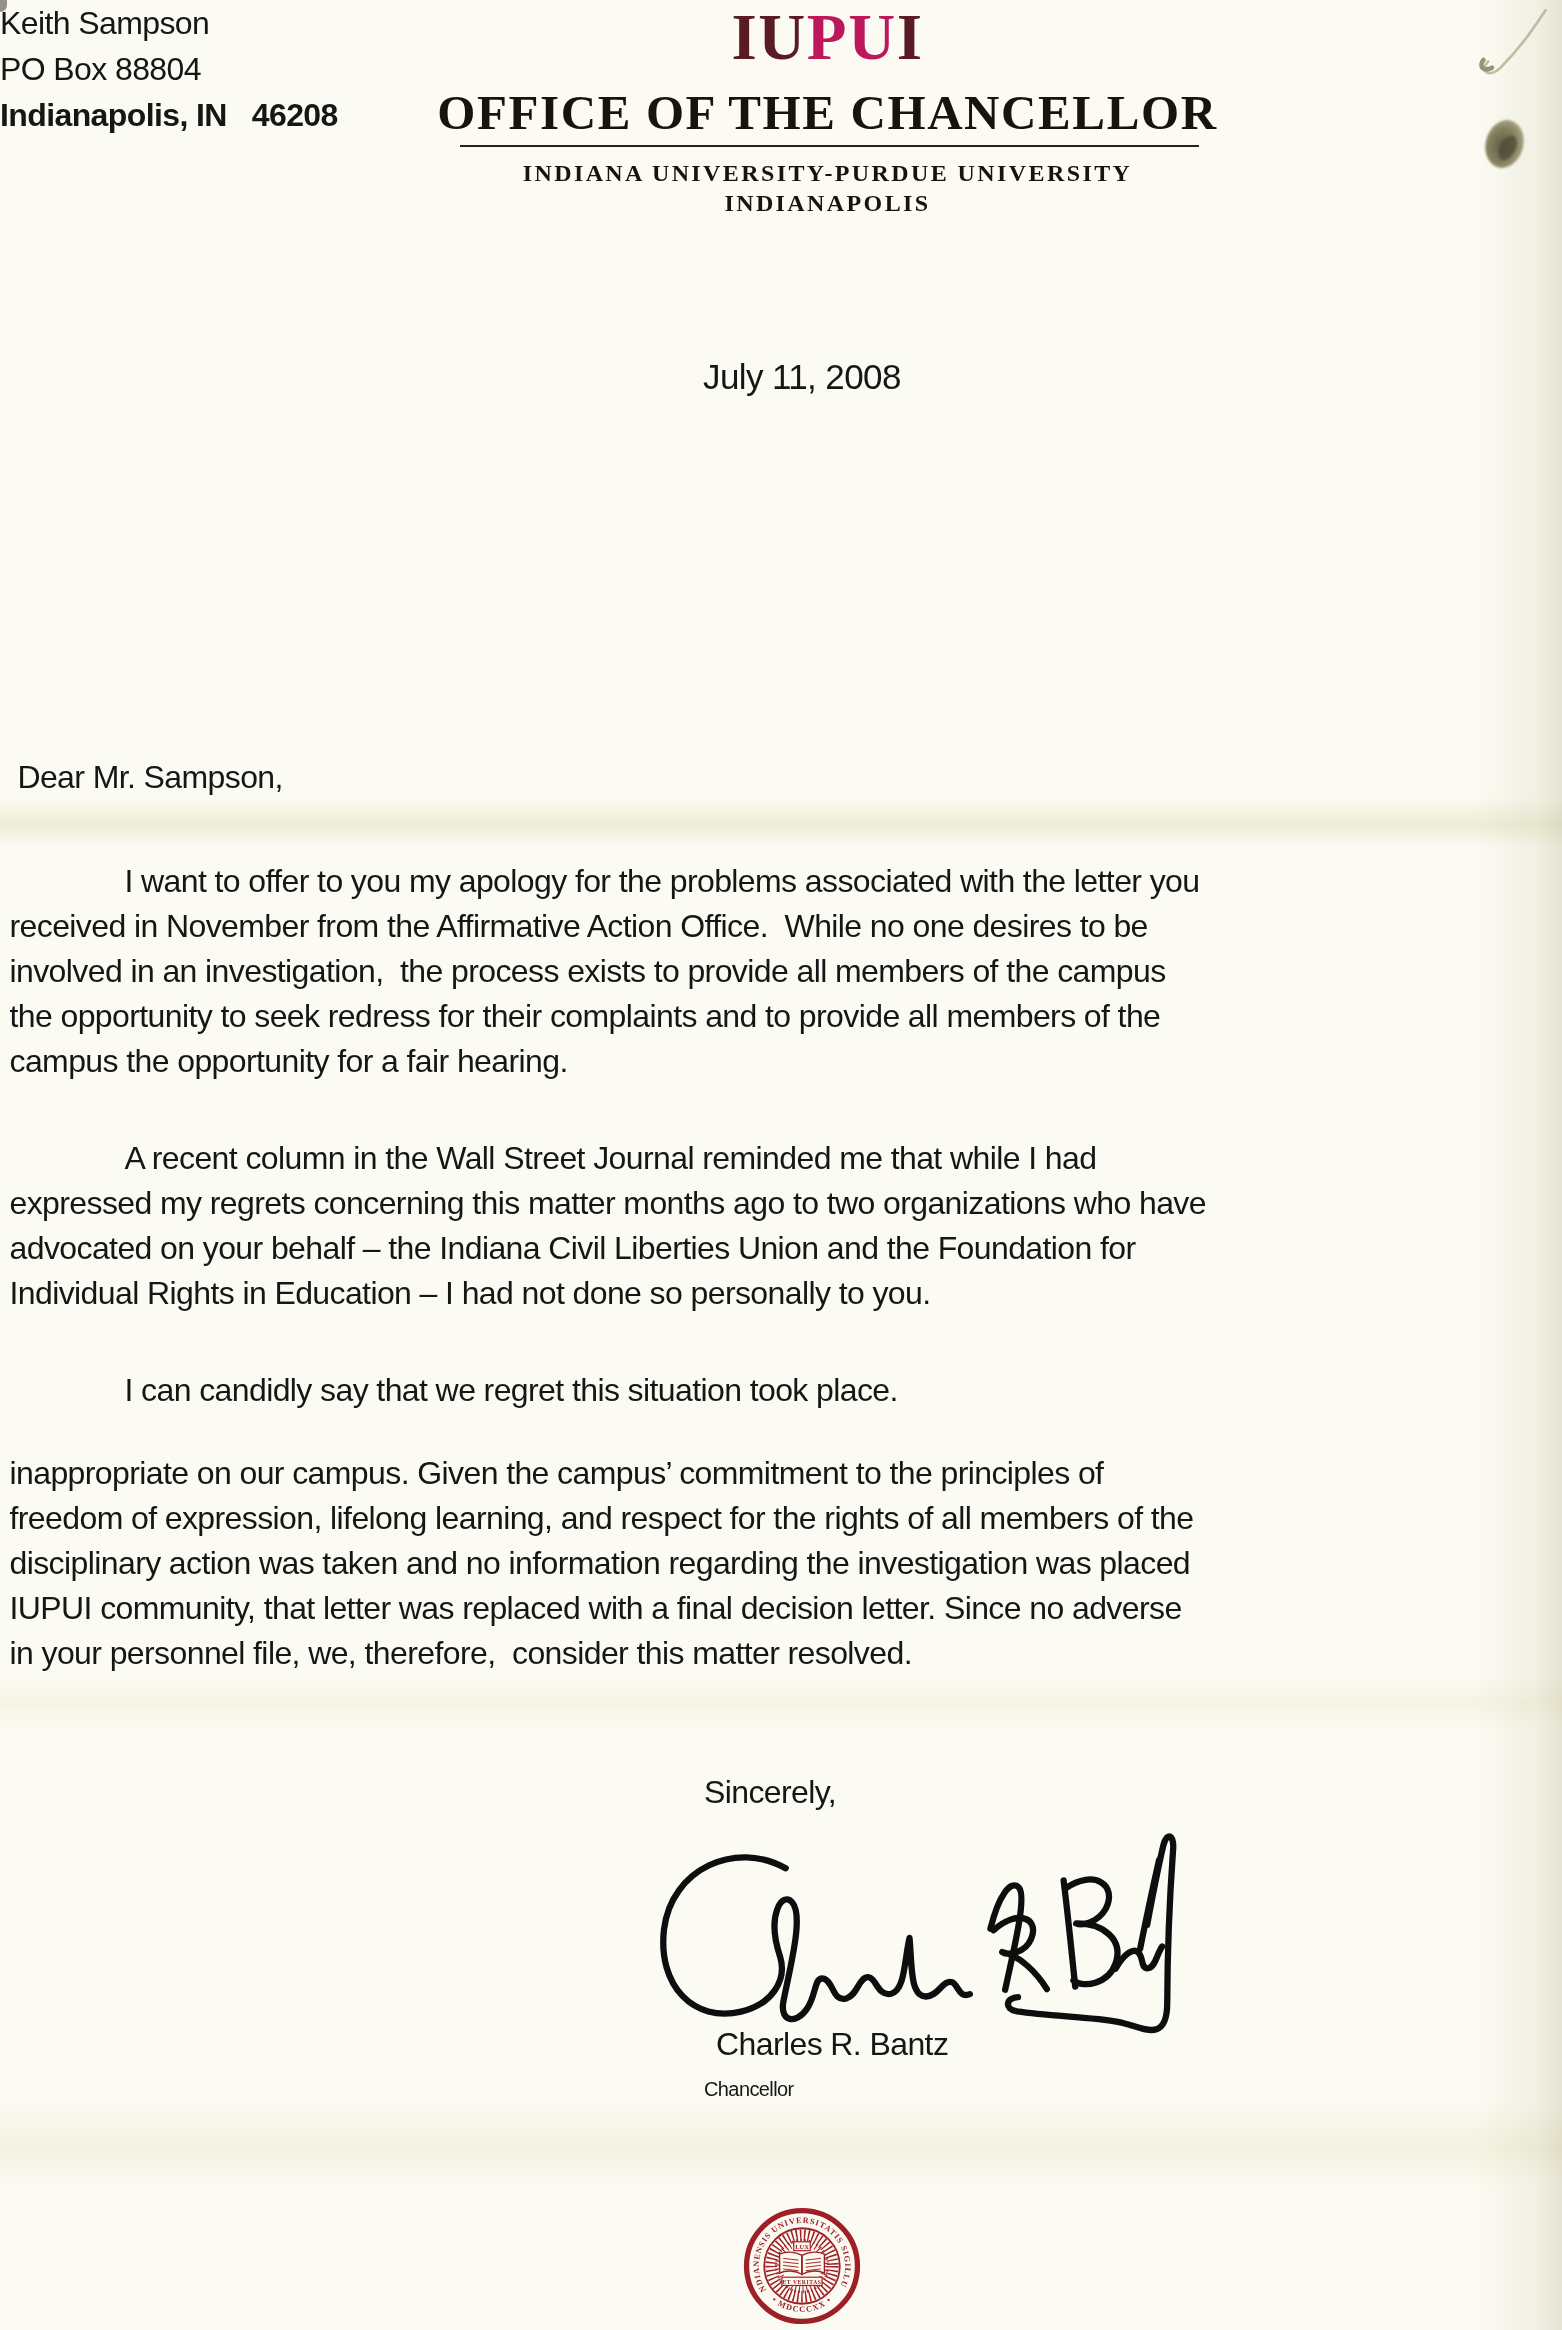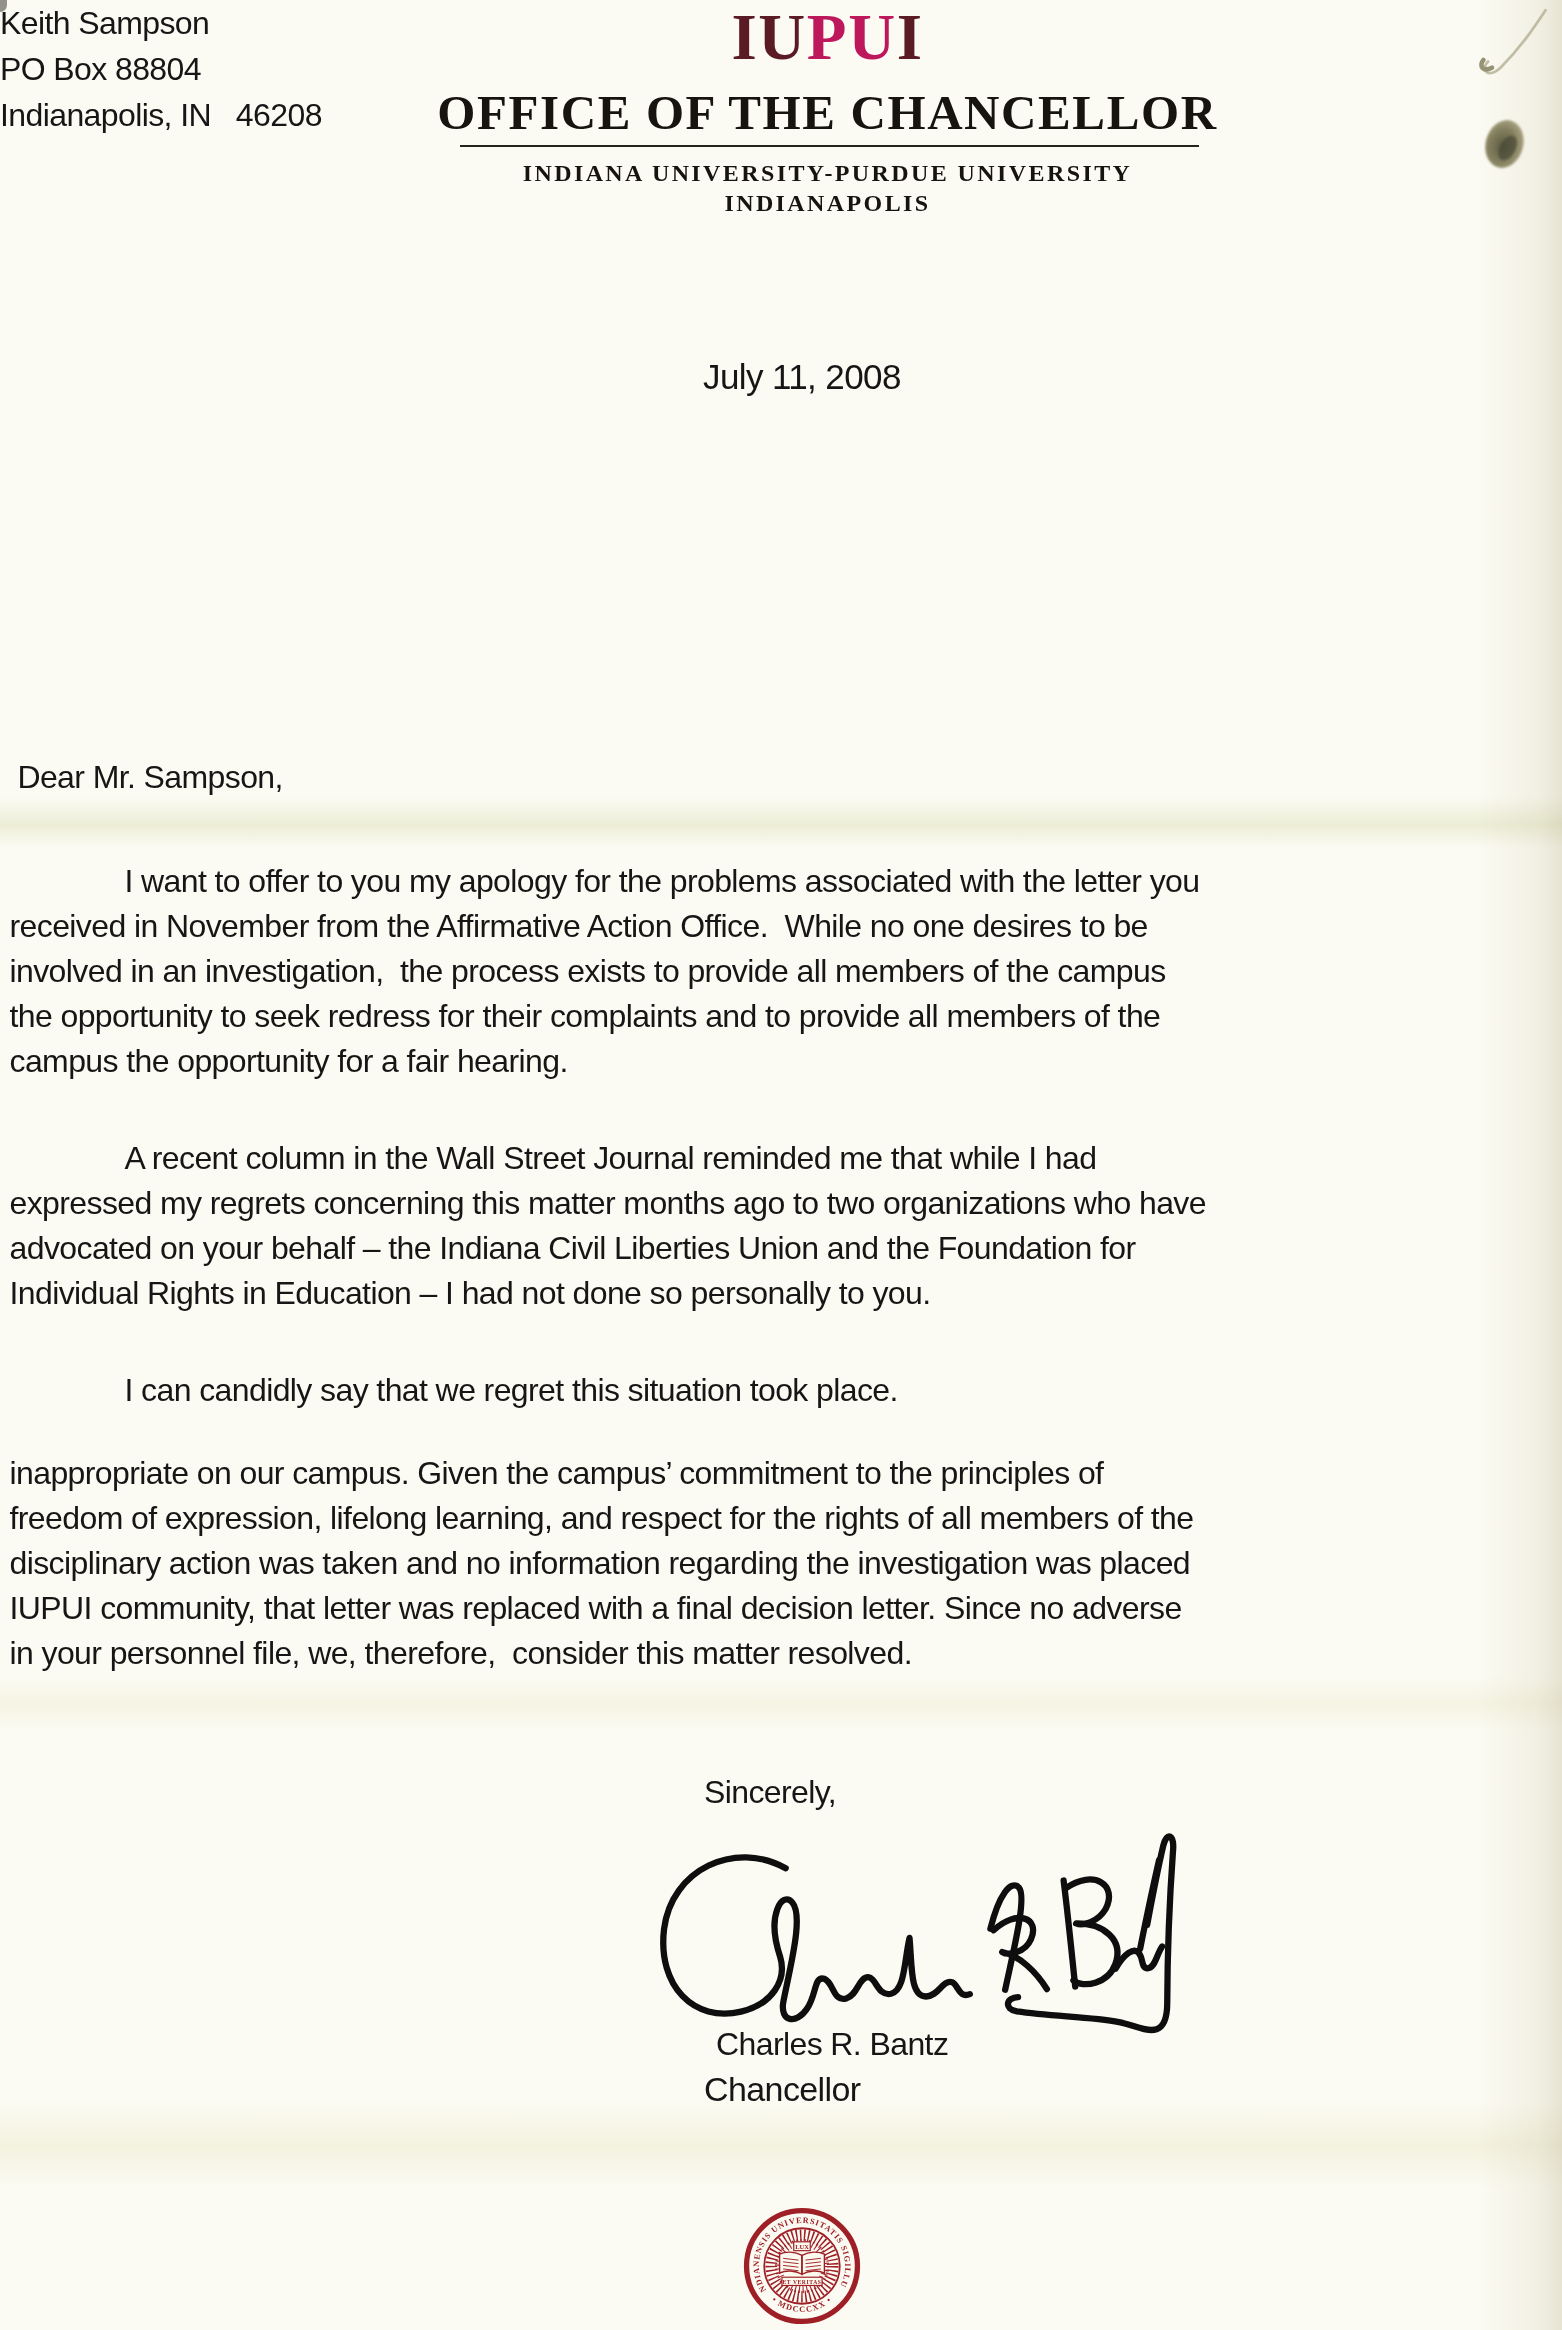--- a/index.html
+++ b/index.html
@@ -44,21 +44,21 @@
   .para { position:absolute; left:9.5px; font-size:32px; line-height:45px; }
   .para .line { white-space:pre; letter-spacing:-0.6px; }
   .indent { padding-left:115px; }
   .p1 { top:859px; }
   .p2 { top:1136px; }
   .p3 { top:1368px; }
   .p4 { top:1451px; }
   sup.ord { font-size:20.5px; vertical-align:12px; letter-spacing:-0.4px; }
   .closing { left:704px; top:1770px; font-size:32px; line-height:45px; }
   .signer-name { left:704px; top:2022px; font-size:32px; line-height:45px;margin-left:12px; }
-  .signer-title { left:704px; top:2067px; font-size:34px; line-height:45px; }
+  .signer-title { left:704px; top:2067px; font-size:20px; line-height:45px; }
 
   .signature { position:absolute; left:642px; top:1837px; width:540px; height:208px; transform:rotate(-2deg); }
   .signature path { fill:none; stroke:#0e0e0e; stroke-width:8; stroke-linecap:round; stroke-linejoin:round; }
 
   .seal { position:absolute; left:743px; top:2207px; width:118px; height:118px; }
   .seal text { font-family:"Liberation Serif", serif; font-weight:bold; }
 </style>
 </head>
 <body>
 
@@ -93,21 +93,21 @@
   <div class="hdr hdr-office" style="position:absolute;">OFFICE OF THE CHANCELLOR</div>
   <div class="hdr-rule"></div>
   <div class="hdr hdr-univ1" style="position:absolute;">INDIANA UNIVERSITY-PURDUE UNIVERSITY</div>
   <div class="hdr hdr-univ2" style="position:absolute;">INDIANAPOLIS</div>
 
   <div class="txt date">July 11, 2008</div>
 
   <div class="address">
     <div class="txt" style="position:static;">Keith Sampson</div>
     <div class="txt" style="position:static;">PO Box 88804</div>
-    <div class="txt" style="position:static;">Indianapolis, IN&nbsp;&nbsp; 46208</div>
+    <div class="txt" style="position:static;font-weight:bold;">Indianapolis, IN&nbsp;&nbsp; 46208</div>
   </div>
 
   <div class="txt salutation">Dear Mr. Sampson,</div>
 
   <div class="para p2">
     <div class="line indent">A recent column in the Wall Street Journal reminded me that while I had</div>
     <div class="line">expressed my regrets concerning this matter months ago to two organizations who have</div>
     <div class="line">advocated on your behalf – the Indiana Civil Liberties Union and the Foundation for</div>
     <div class="line">Individual Rights in Education – I had not done so personally to you.</div>
   </div>

